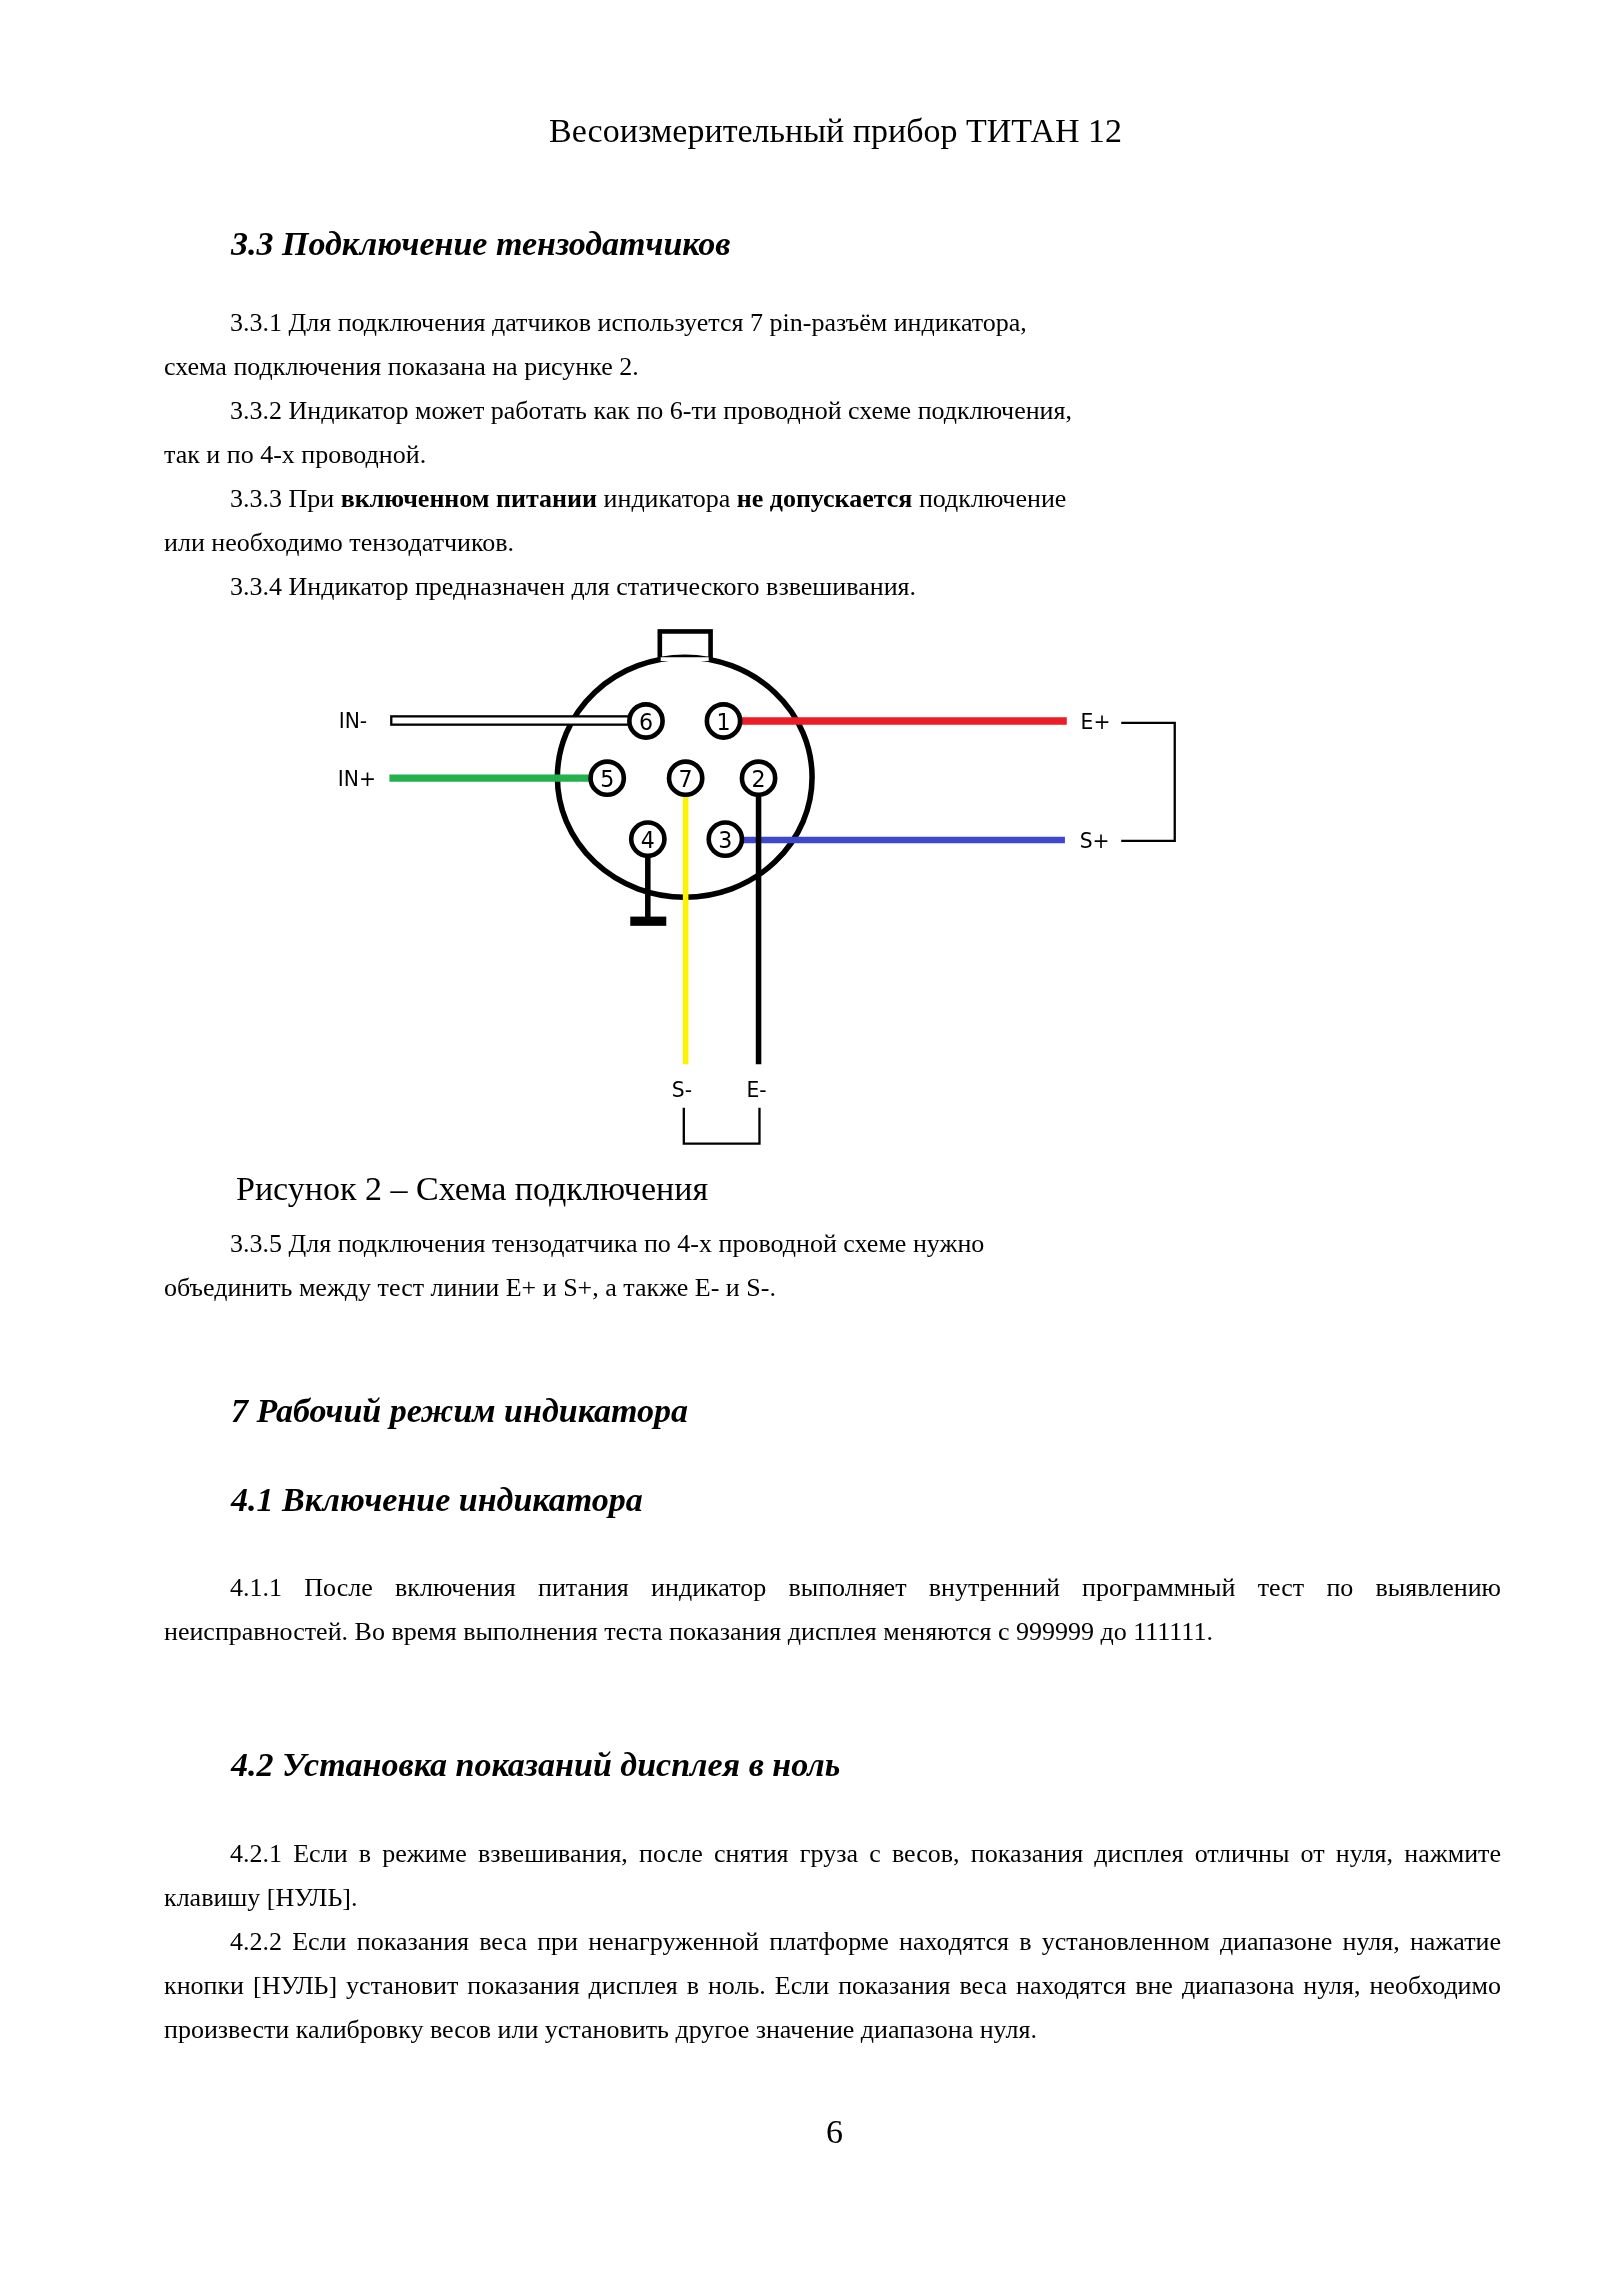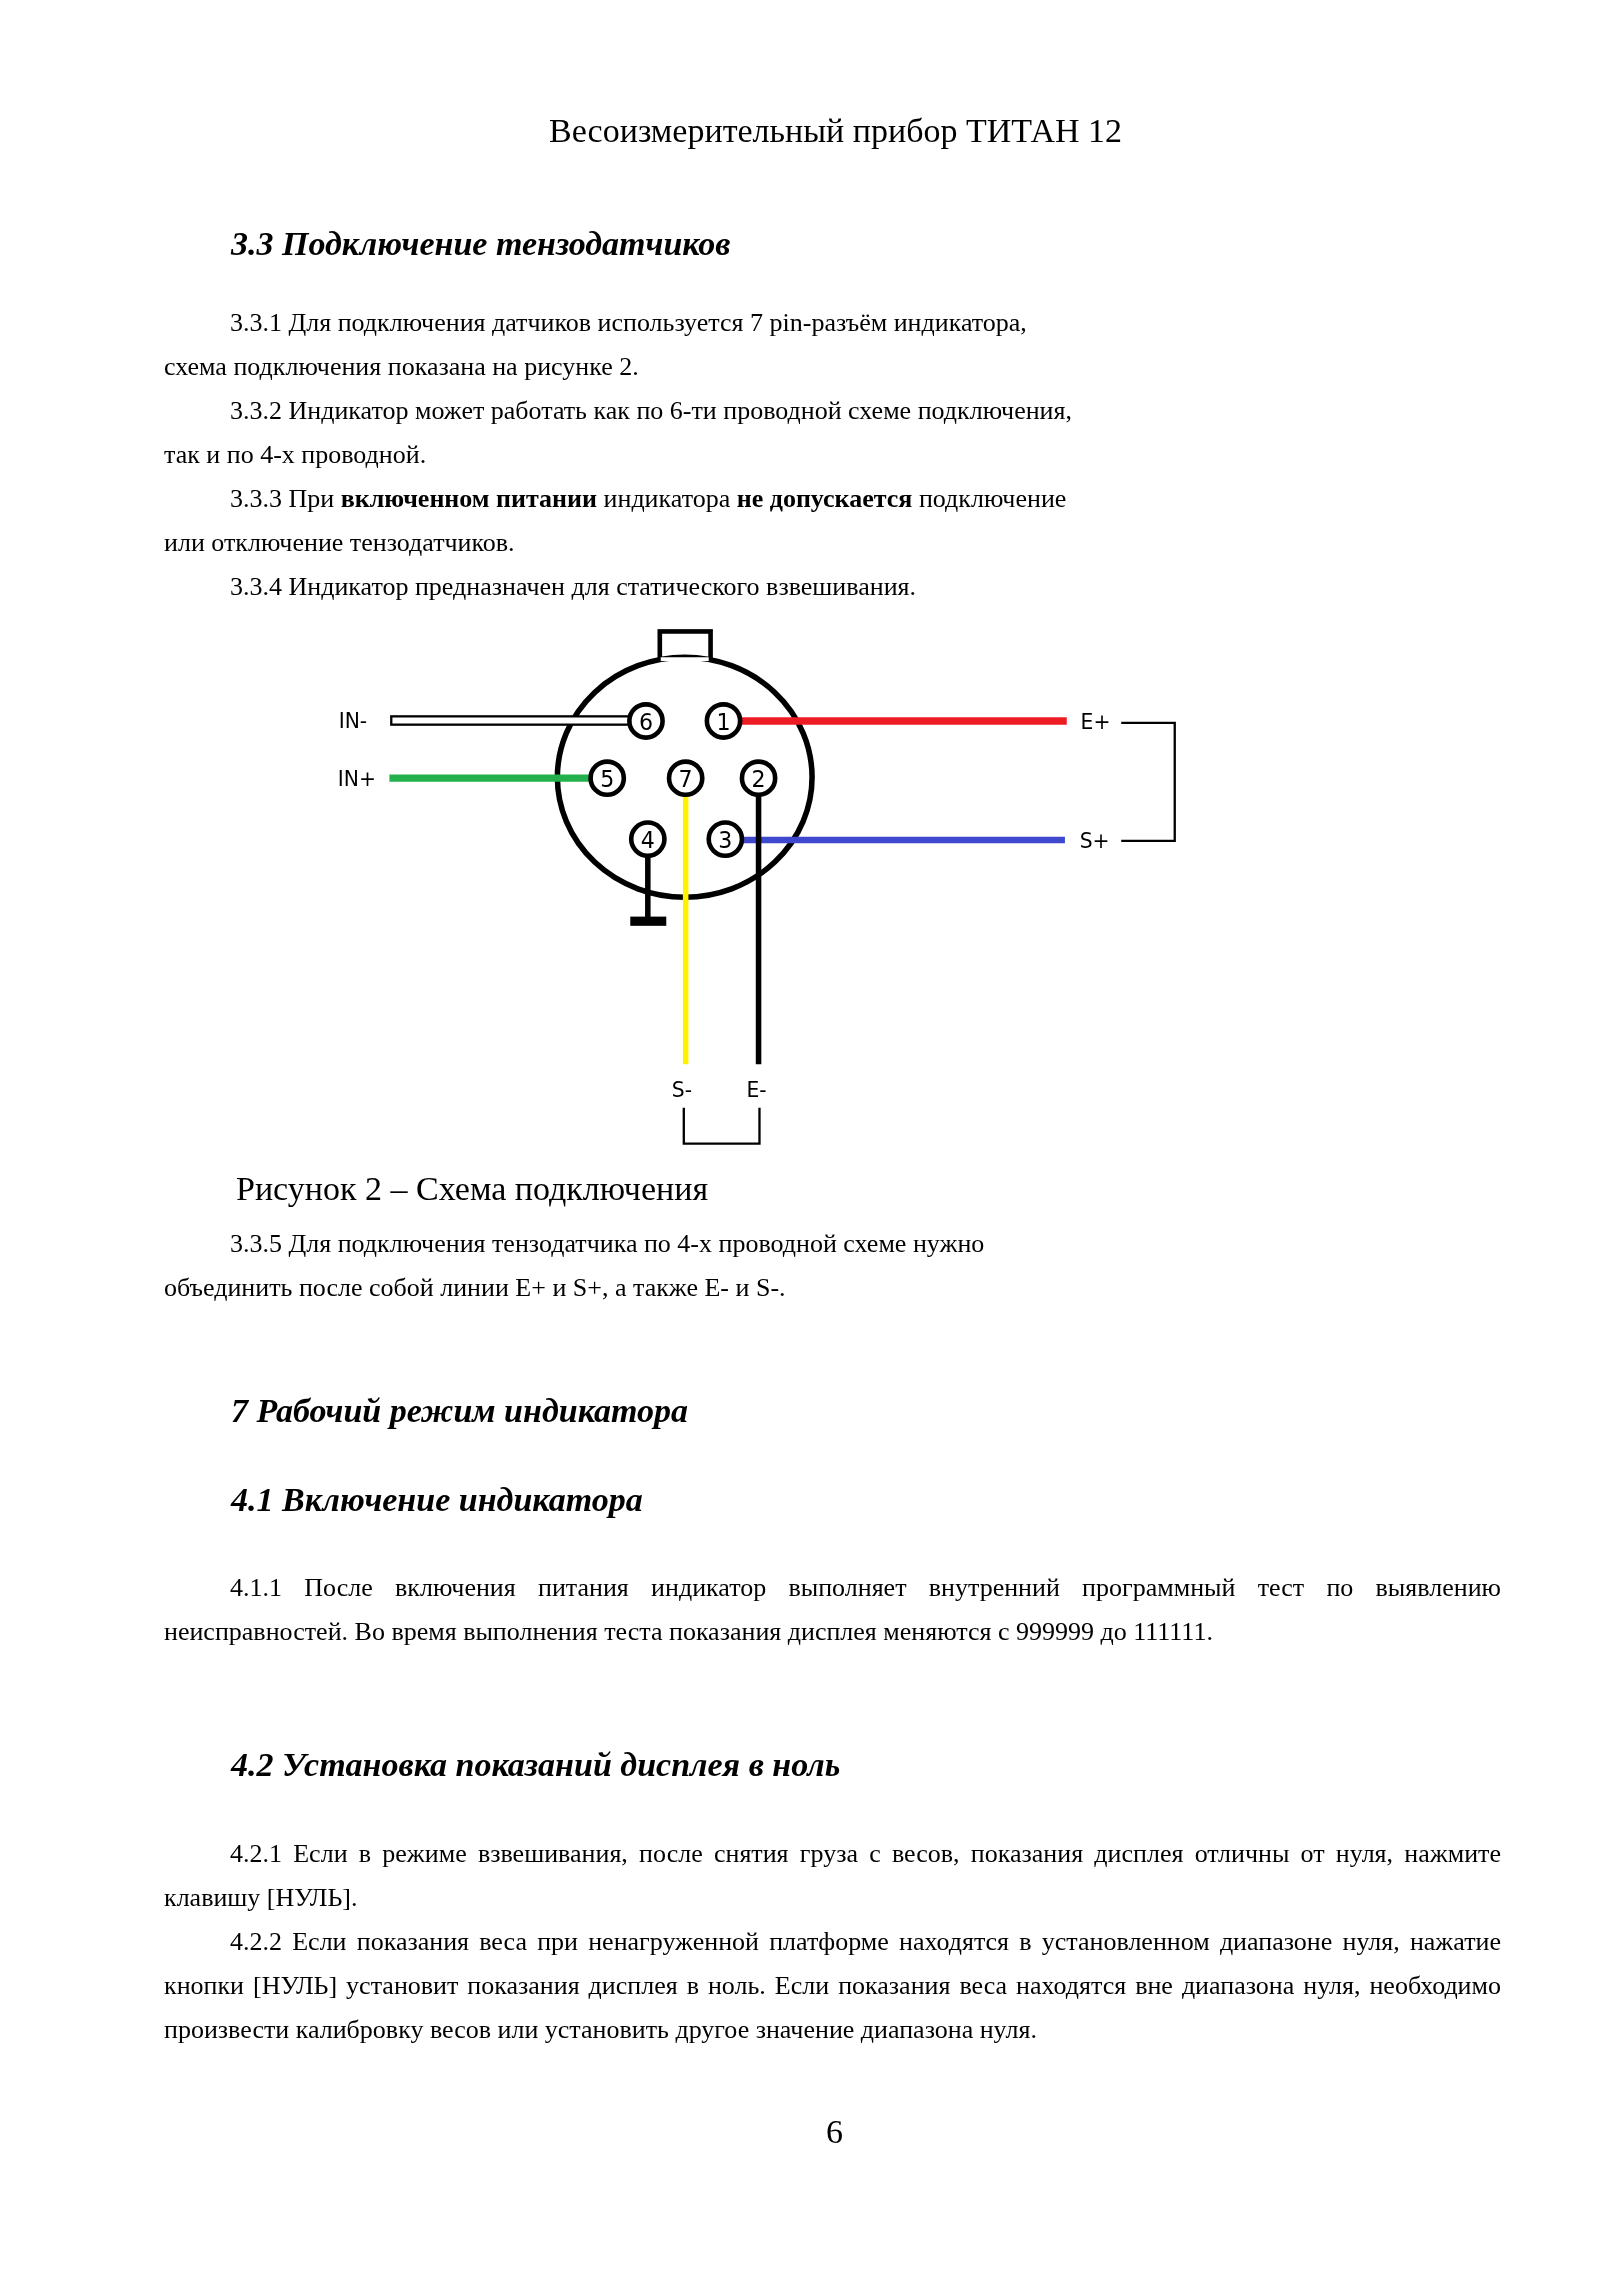--- a/index.html
+++ b/index.html
@@ -41,21 +41,21 @@
   <p>
     <span>3.3.1 Для подключения датчиков используется 7 pin-разъём индикатора,</span><br>
     <span style="display:inline-block;margin-left:-66px;">схема подключения показана на рисунке 2.</span>
   </p>
   <p>
     <span>3.3.2 Индикатор может работать как по 6-ти проводной схеме подключения,</span><br>
     <span style="display:inline-block;margin-left:-66px;">так и по 4-х проводной.</span>
   </p>
   <p>
     <span>3.3.3 При </span><b>включенном питании</b><span> индикатора </span><b>не допускается</b><span> подключение</span><br>
-    <span style="display:inline-block;margin-left:-66px;">или отключение тензодатчиков.</span>
+    <span style="display:inline-block;margin-left:-66px;">или необходимо тензодатчиков.</span>
   </p>
   <p>3.3.4 Индикатор предназначен для статического взвешивания.</p>
 </div>
 
 <svg id="diagram" viewBox="0 0 1749 2481" xmlns="http://www.w3.org/2000/svg">
 
   <rect x="715" y="684" width="55" height="30" fill="#fff" stroke="#000" stroke-width="5"></rect>
 
   <ellipse cx="742" cy="842" rx="138" ry="130" fill="#fff" stroke="#000" stroke-width="6"></ellipse>
   <line x1="716" y1="714" x2="768" y2="714" stroke="#fff" stroke-width="4"></line>
@@ -113,21 +113,21 @@
 
   <polyline points="1215,783 1273,783 1273,911 1215,911" fill="none" stroke="#000" stroke-width="2.5"></polyline>
   <polyline points="741,1200 741,1239 823,1239 823,1200" fill="none" stroke="#000" stroke-width="2.5"></polyline>
 </svg>
 
 <div class="abs caption">Рисунок 2 – Схема подключения</div>
 
 <div class="para" style="top:1222px;">
   <p>
     <span>3.3.5 Для подключения тензодатчика по 4-х проводной схеме нужно</span><br>
-    <span style="display:inline-block;margin-left:-66px;">объединить после собой линии E+ и S+, а также E- и S-.</span>
+    <span style="display:inline-block;margin-left:-66px;">объединить между тест линии E+ и S+, а также E- и S-.</span>
   </p>
 </div>
 
 <div class="abs h" style="top:1389px;">7 Рабочий режим индикатора</div>
 
 <div class="abs h" style="top:1478px;">4.1 Включение индикатора</div>
 
 <div class="para justify" style="top:1566px;">
   <p>4.1.1 После включения питания индикатор выполняет внутренний программный тест по выявлению неисправностей. Во время выполнения теста показания дисплея меняются с 999999 до 111111.</p>
 </div>

